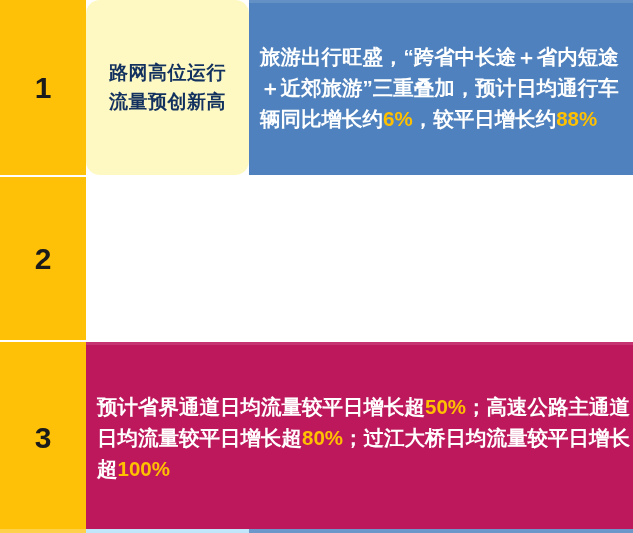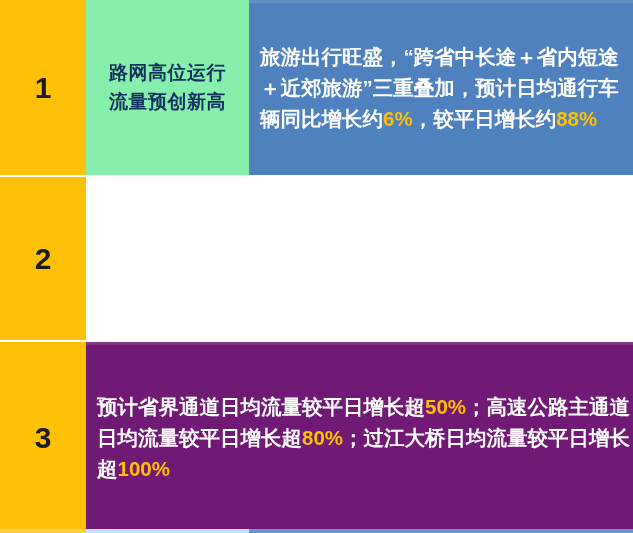--- a/index.html
+++ b/index.html
@@ -123,21 +123,21 @@
 </style>
 </head>
 <body>
 
 <div id="infographic">
 
   <div class="row row-1">
     <div class="col-num" style="background: rgb(255, 193, 7);">
       <span class="num-text" style="color: rgb(27, 27, 27);">1</span>
     </div>
-    <div class="col-head" style="background: #86efac;">
+    <div class="col-head" style="background: #fef9c3; border-radius: 14px;">
       <span class="head-text" style="color: rgb(18, 49, 94);">路网高位运行
 流量预创新高</span>
     </div>
     <div class="col-body" style="background: rgb(78, 129, 189);">
       <p class="body-text" style="color: rgb(255, 255, 255);"><span>旅游出行旺盛，“跨省中长途＋省内短途＋近郊旅游”三重叠加，预计日均通行车辆同比增长约</span><span class="hl" style="color: rgb(255, 192, 0);">6%</span><span>，较平日增长约</span><span class="hl" style="color: rgb(255, 192, 0);">88%</span></p>
     </div>
   </div>
 
   <div class="row-gap"></div>
 
@@ -146,21 +146,21 @@
       <span class="num-text" style="color: rgb(27, 27, 27);">2</span>
     </div>
   </div>
 
   <div class="row-gap"></div>
 
   <div class="row row-3">
     <div class="col-num" style="background: rgb(255, 193, 7);">
       <span class="num-text" style="color: rgb(27, 27, 27);">3</span>
     </div>
-    <div class="col-body" style="background: #701a75;">
+    <div class="col-body" style="background: #be185d;">
       <p class="body-text" style="color: rgb(255, 255, 255);"><span>预计省界通道日均流量较平日增长超</span><span class="hl" style="color: rgb(255, 192, 0);">50%</span><span>；高速公路主通道日均流量较平日增长超</span><span class="hl" style="color: rgb(255, 192, 0);">80%</span><span>；过江大桥日均流量较平日增长超</span><span class="hl" style="color: rgb(255, 192, 0);">100%</span></p>
     </div>
   </div>
 
   <div class="bottom-hairline">
     <span class="seg-yellow"></span>
     <span class="seg-lblue"></span>
     <span class="seg-dblue"></span>
   </div>
 

